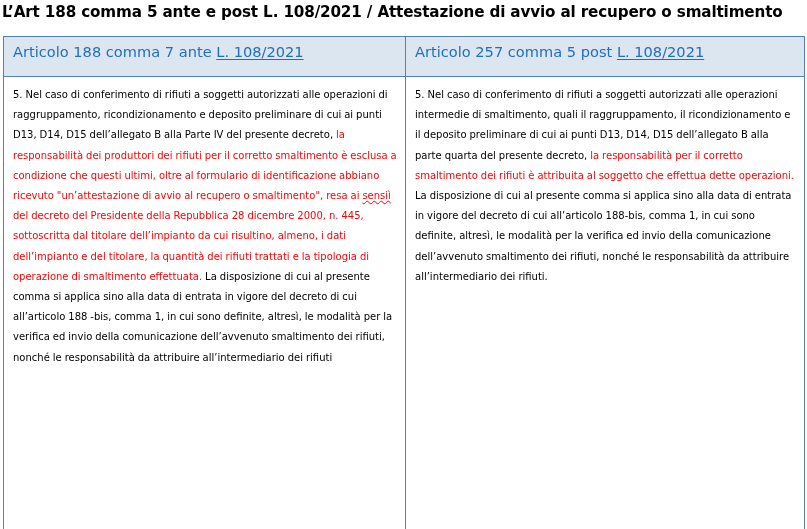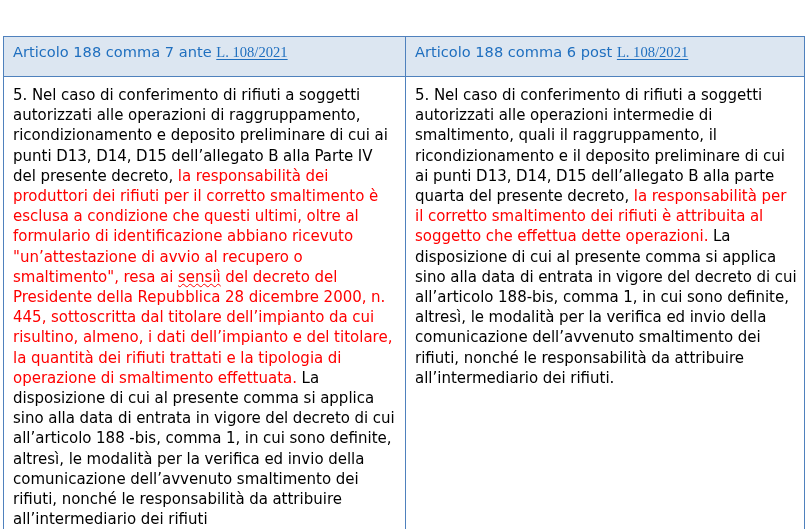--- a/index.html
+++ b/index.html
@@ -57,62 +57,62 @@
   .head-text {
     font-family: "DejaVu Sans", sans-serif;
     font-size: 14.6px;
     color: #1f6fbf;
     line-height: 19px;
     white-space: nowrap;
   }
   .head-text .law-ref {
     text-decoration: underline;
     text-underline-offset: 2px;
-    font-family: Liberation Serif, serif;
   }
   td.body-cell {
     background: #ffffff;
     padding: 8px 6px 6px 9px;
     height: 446px;
   }
   .body-text {
     font-family: "DejaVu Sans", sans-serif;
-    font-size: 15px;
+    font-size: 10px;
     line-height: 20.2px;
     color: #000000;
     text-align: left;
     word-spacing: -0.2px;
   }
   .red { color: #ff0000; }
   .misspelled {
     text-decoration: underline;
     text-decoration-style: wavy;
     text-decoration-color: #ff0000;
     text-decoration-thickness: 1px;
     text-underline-offset: 1px;
   }
 </style>
 </head>
 <body>
 
 <div class="page">
 
+  <div class="doc-title">L’Art 188 comma 5 ante e post L. 108/2021 / Attestazione di avvio al recupero o smaltimento</div>
 
   <table class="cmp-table">
     <colgroup>
       <col class="c1">
       <col class="c2">
     </colgroup>
     <thead>
       <tr>
         <th class="head-cell">
           <span class="head-text"><span>Articolo 188 comma 7 ante </span><span class="law-ref">L. 108/2021</span></span>
         </th>
         <th class="head-cell">
-          <span class="head-text"><span>Articolo 188 comma 6 post </span><span class="law-ref">L. 108/2021</span></span>
+          <span class="head-text"><span>Articolo 257 comma 5 post </span><span class="law-ref">L. 108/2021</span></span>
         </th>
       </tr>
     </thead>
     <tbody>
       <tr>
         <td class="body-cell">
           <div class="body-text"><span>5. Nel caso di conferimento di rifiuti a soggetti autorizzati alle operazioni di raggruppamento, ricondizionamento e deposito preliminare di cui ai punti D13, D14, D15 dell’allegato B alla Parte IV del presente decreto, </span><span class="red">la responsabilità dei produttori dei rifiuti per il corretto smaltimento è esclusa a condizione che questi ultimi, oltre al formulario di identificazione abbiano ricevuto "un’attestazione di avvio al recupero o smaltimento", resa ai </span><span class="red misspelled">sensiì</span><span class="red"> del decreto del Presidente della Repubblica 28 dicembre 2000, n. 445, sottoscritta dal titolare dell’impianto da cui risultino, almeno, i dati dell’impianto e del titolare, la quantità dei rifiuti trattati e la tipologia di operazione di smaltimento effettuata.</span><span> La disposizione di cui al presente comma si applica sino alla data di entrata in vigore del decreto di cui all’articolo 188 -bis, comma 1, in cui sono definite, altresì, le modalità per la verifica ed invio della comunicazione dell’avvenuto smaltimento dei rifiuti, nonché le responsabilità da attribuire all’intermediario dei rifiuti</span></div>
         </td>
         <td class="body-cell">
           <div class="body-text"><span>5. Nel caso di conferimento di rifiuti a soggetti autorizzati alle operazioni intermedie di smaltimento, quali il raggruppamento, il ricondizionamento e il deposito preliminare di cui ai punti D13, D14, D15 dell’allegato B alla parte quarta del presente decreto, </span><span class="red">la responsabilità per il corretto smaltimento dei rifiuti è attribuita al soggetto che effettua dette operazioni.</span><span> La disposizione di cui al presente comma si applica sino alla data di entrata in vigore del decreto di cui all’articolo 188-bis, comma 1, in cui sono definite, altresì, le modalità per la verifica ed invio della comunicazione dell’avvenuto smaltimento dei rifiuti, nonché le responsabilità da attribuire all’intermediario dei rifiuti.</span></div>

